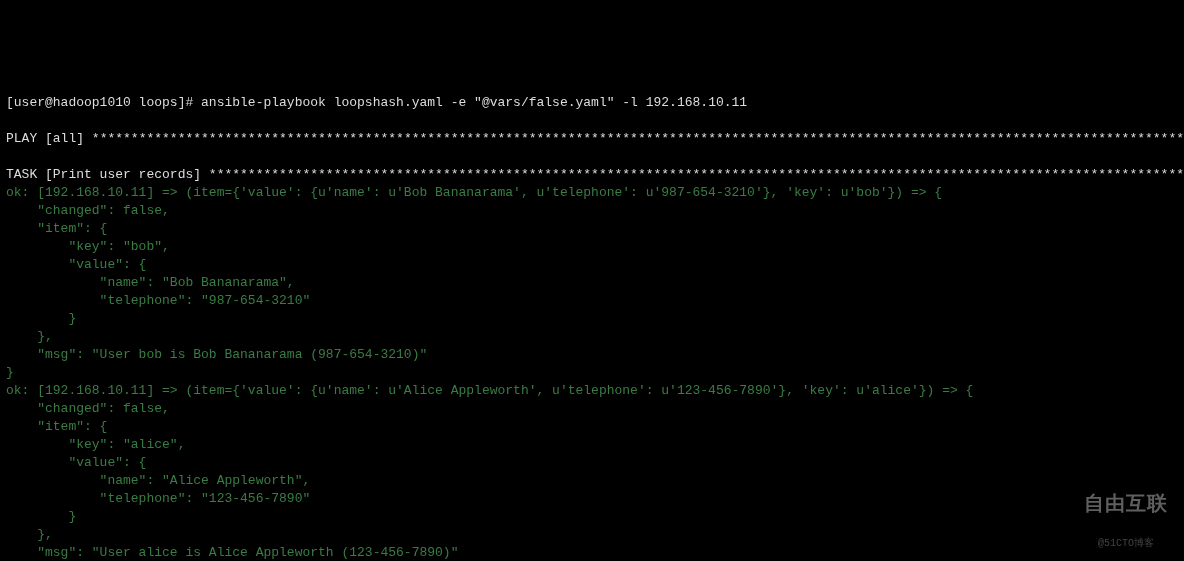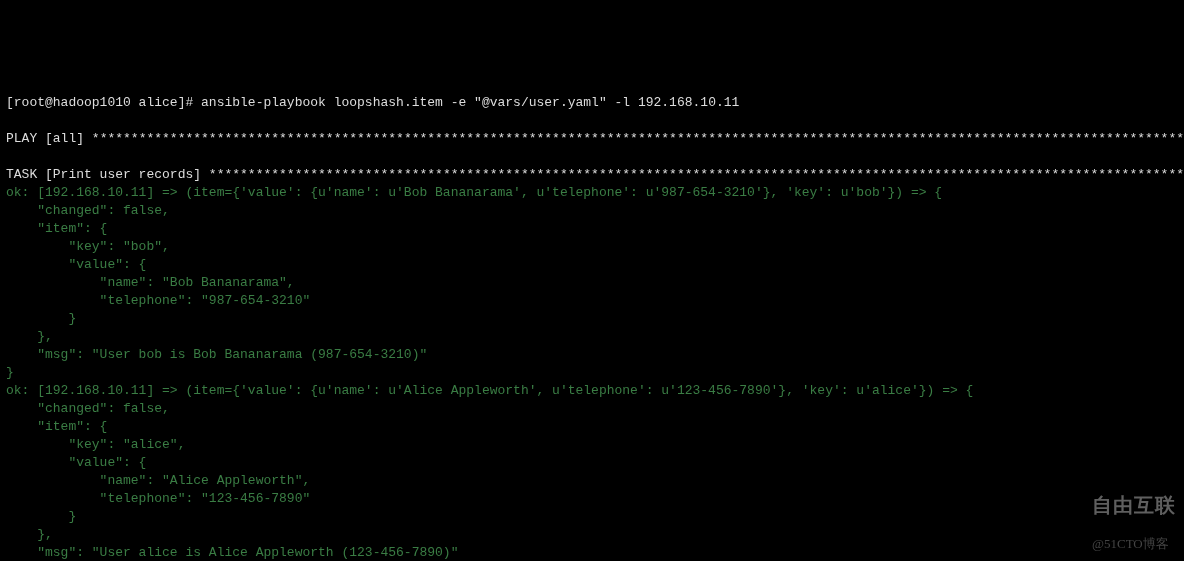--- a/index.html
+++ b/index.html
@@ -13,44 +13,43 @@
     width: 1184px;
     height: 561px;
     overflow: hidden;
     white-space: pre;
     position: relative;
   }
   .white { color: #ddd; }
   .green { color: #3a7d44; }
   .watermark {
     position: absolute;
-    right: 8px;
+    right: 16px;
     bottom: 8px;
     color: #777;
     font-size: 20px;
     font-weight: bold;
-    text-align: left;
+    text-align: center;
     opacity: 0.8;
     letter-spacing: 1px;
   }
   .watermark-sub {
-    font-size: 13px;
+    font-size: 10px;
     color: #555;
     font-weight: normal;
     letter-spacing: 0;
-    font-family: Liberation Serif, serif;
   }
 </style>
 </head>
 <body>
 
 
 
 <div>
-<span class="white"><span>[root@hadoop1010 alice]# </span><span>ansible-playbook loopshash.item -e "@vars/user.yaml" -l 192.168.10.11</span></span>
+<span class="white"><span>[user@hadoop1010 loops]# </span><span>ansible-playbook loopshash.yaml -e "@vars/false.yaml" -l 192.168.10.11</span></span>
 
 <span class="white"><span>PLAY [all] </span><span>**********************************************************************************************************************************************</span></span>
 
 <span class="white"><span>TASK [Print user records] </span><span>******************************************************************************************************************************</span></span>
 <span class="green"><span>ok: [192.168.10.11] =&gt; (item={'value': {u'name': u'Bob Bananarama', u'telephone': u'987-654-3210'}, 'key': u'bob'}) =&gt; {</span>
 <span>    "changed": false,</span>
 <span>    "item": {</span>
 <span>        "key": "bob",</span>
 <span>        "value": {</span>
 <span>            "name": "Bob Bananarama",</span>

